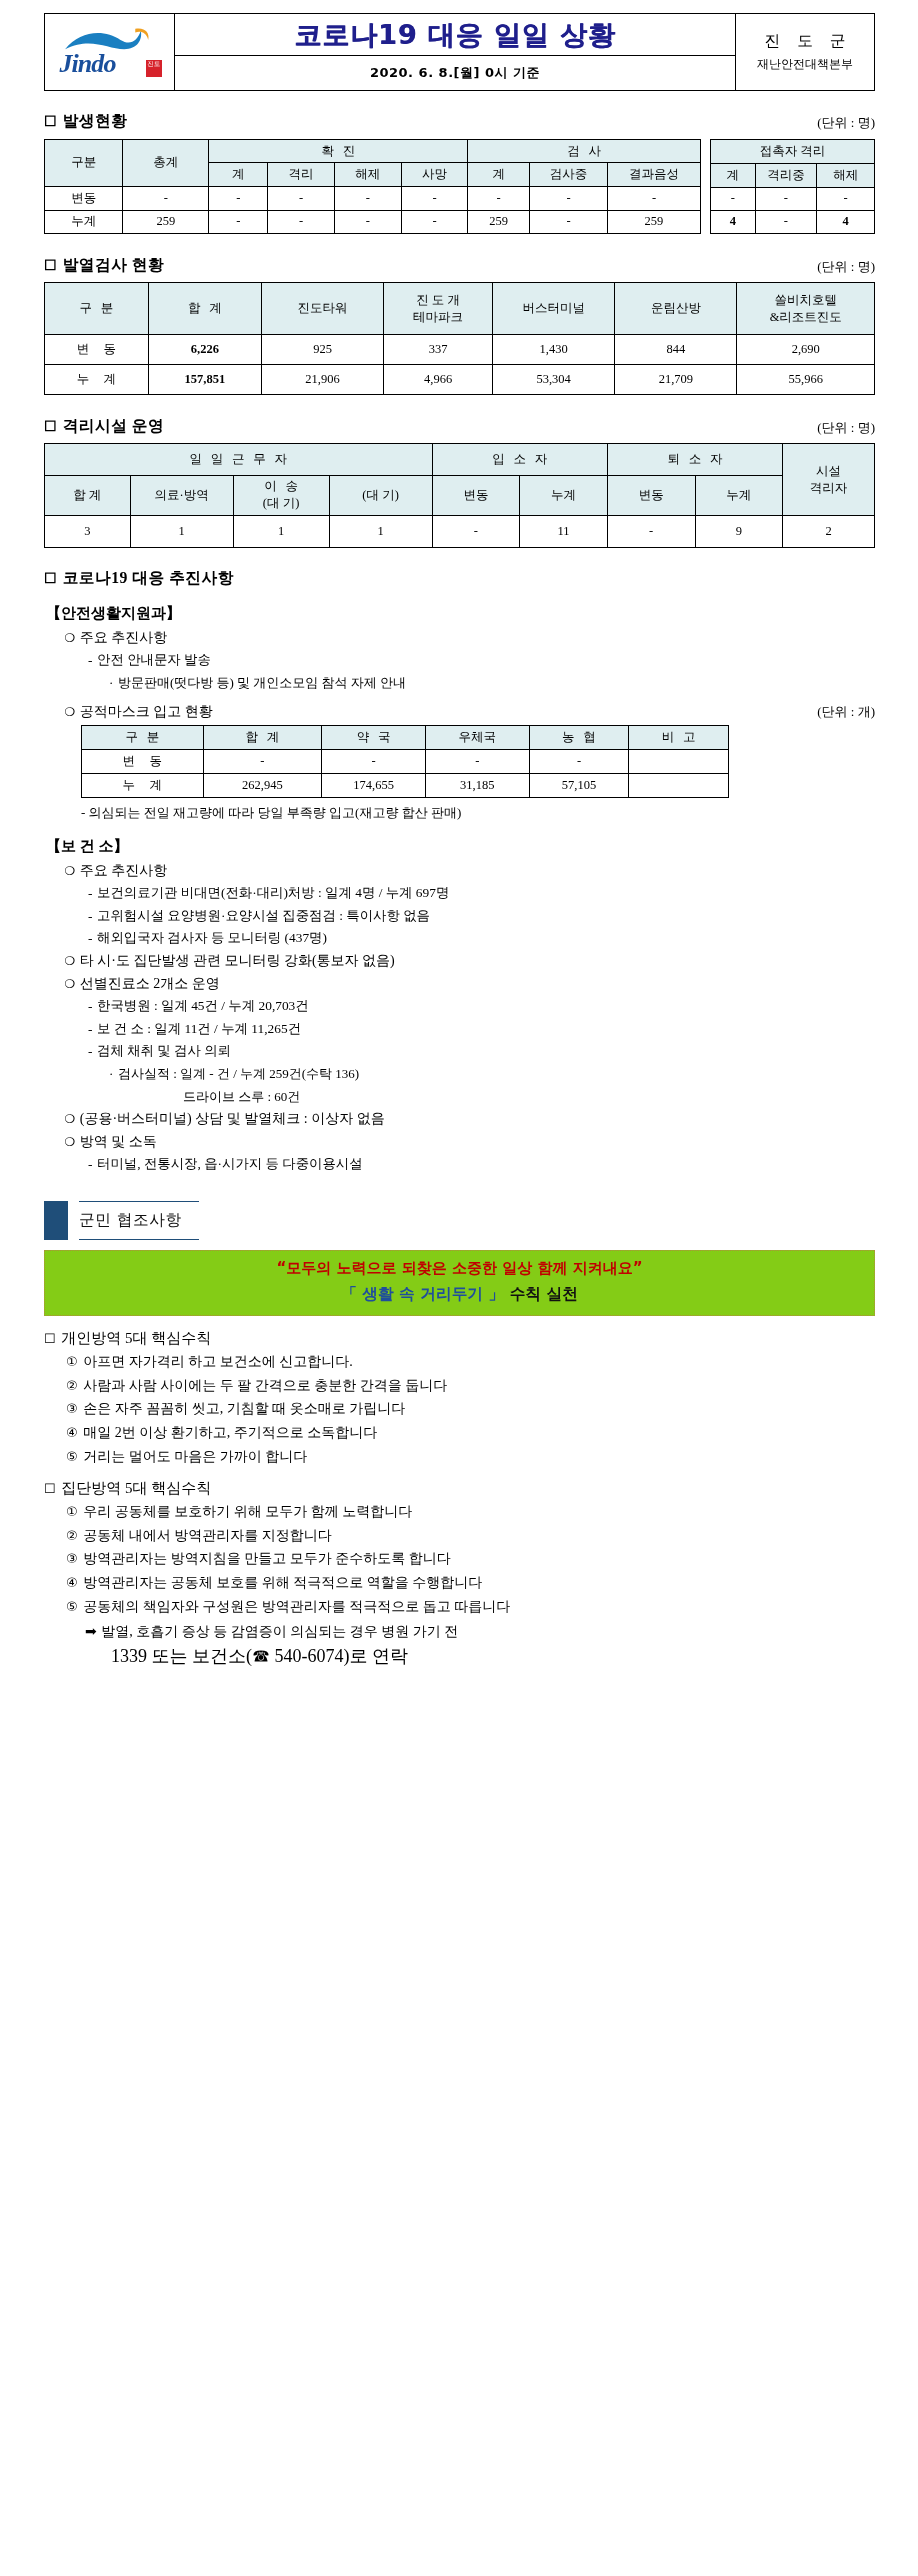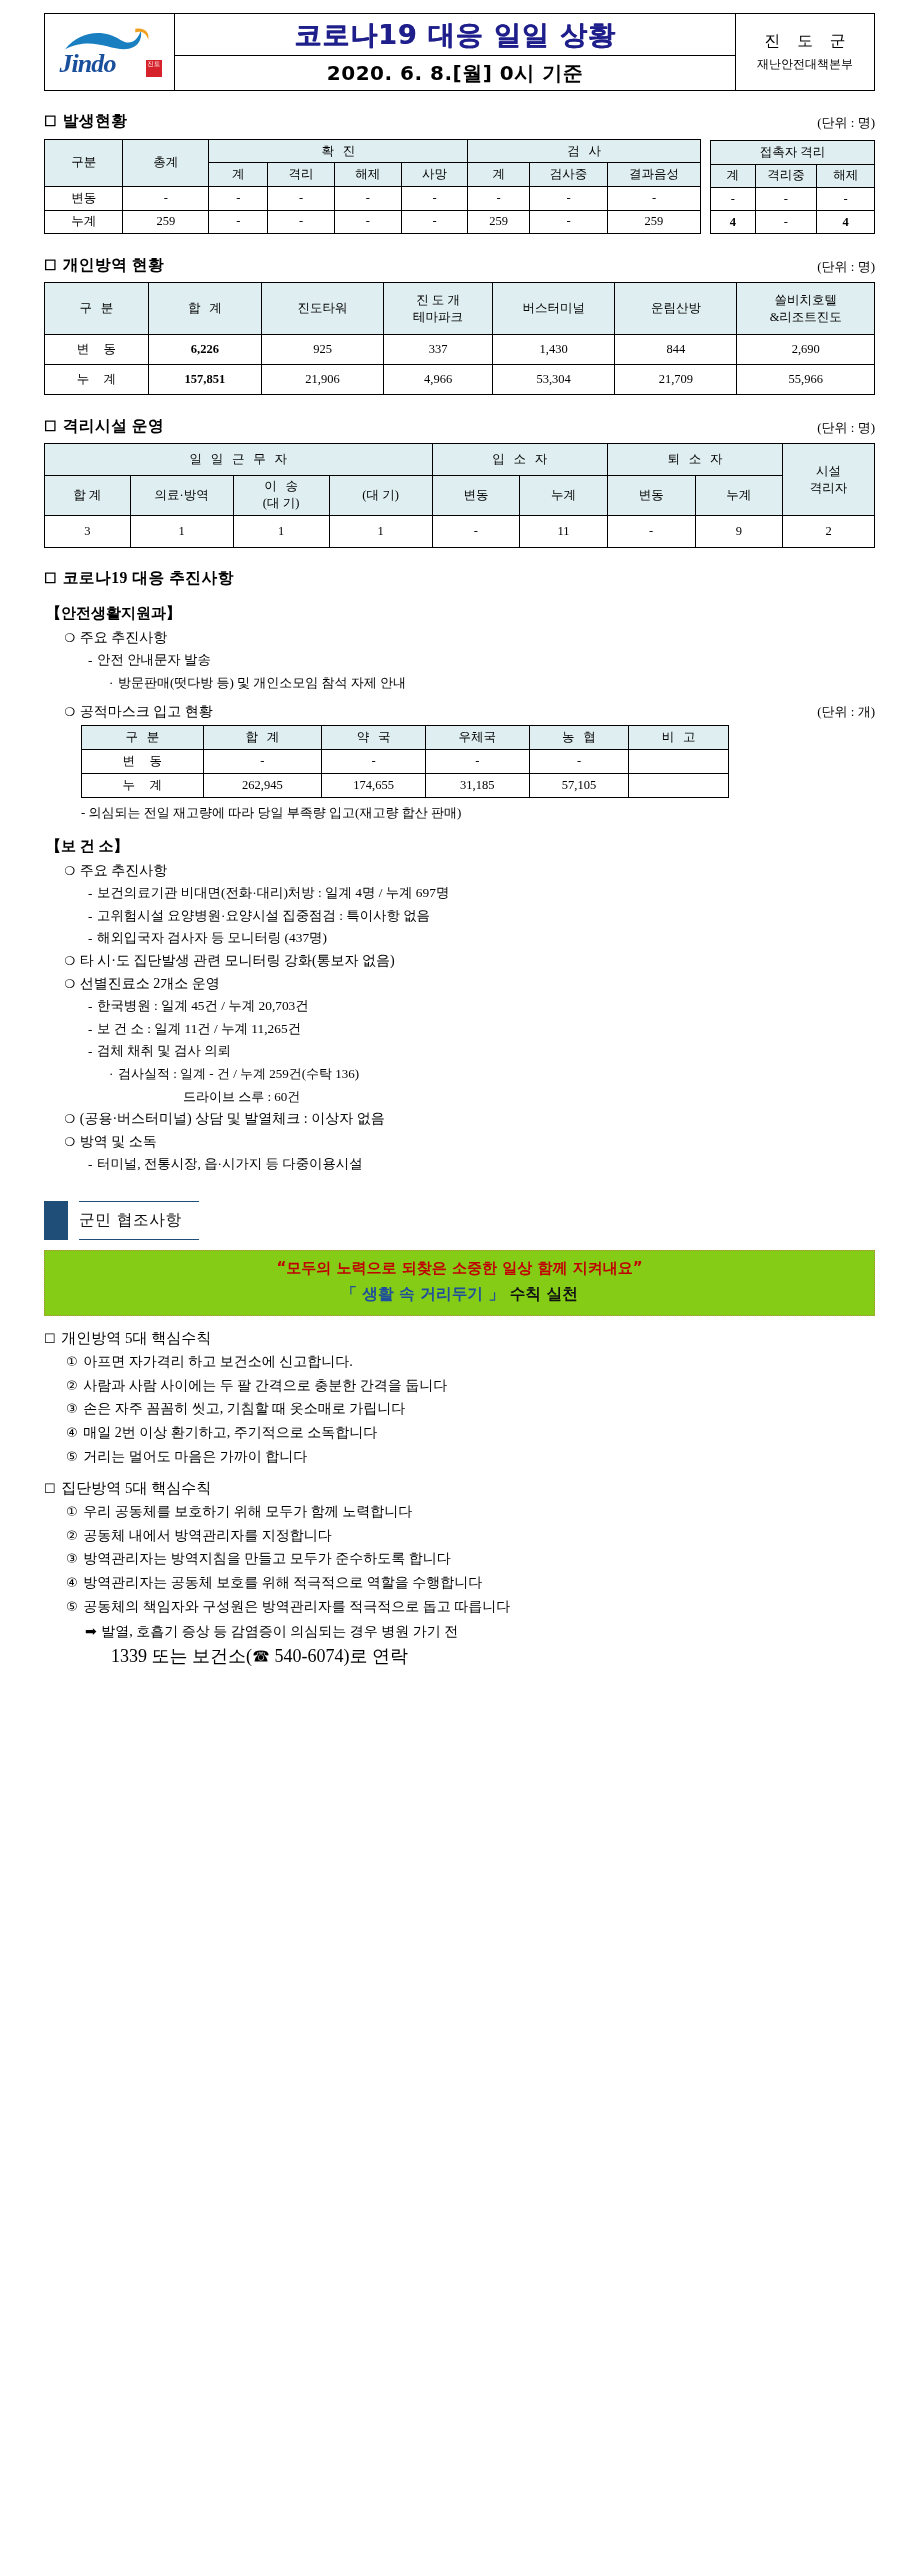--- a/index.html
+++ b/index.html
@@ -51,21 +51,21 @@
     font-size: 27px;
     color: #1f1f8c;
     letter-spacing: 0.9px;
     text-shadow: 0.6px 0 0 #1f1f8c;
   }
   .hdr-date {
     flex: 0.9;
     display:flex; align-items:center; justify-content:center;
     font-family: "DejaVu Sans", sans-serif;
     font-weight: bold;
-    font-size: 20px;
+    font-size: 13px;
     letter-spacing: 0.5px;
     color:#000;
   }
   .hdr-right {
     width: 139px;
     border-left: 1.4px solid #000;
     display:flex; flex-direction:column; align-items:center; justify-content:center;
     padding: 1.9px 3.7px;
   }
   .hdr-org { font-size: 15.7px; letter-spacing: 6.5px; text-indent:6.5px; margin-bottom:3.7px; }
@@ -87,21 +87,21 @@
     text-align: center;
     vertical-align: middle;
     font-weight: normal;
     padding: 2.8px 1.9px;
   }
   .th-fill { background: #dfeef0; }
   .tbl-outer { border: 1.5px solid #000; }
   .t-occ { width: 100%; }
   .t-occ td, .t-occ th { height: 23px; }
 
-  .occ-wrap { display:flex; gap: 9.3px; align-items: flex-end; }
+  .occ-wrap { display:flex; gap: 9.3px; align-items: center; }
   .occ-left { flex: 1 1 auto; }
   .occ-right { flex: 0 0 165px; }
 
   .t-fever { width:100%; }
   .t-fever td, .t-fever th { height:30px; }
 
   .t-iso { width:100%; }
   .t-iso td, .t-iso th { height: 24px; }
 
   .t-mask { width: 100%; }
@@ -263,21 +263,21 @@
           <td>-</td>
           <td class="b">4</td>
         </tr>
       </tbody>
         </table>
     </div>
   </div>
 
   <div class="sec-head">
     <div class="sec-title">
-      <span class="box-mark">☐</span><span>개인방역 현황</span>
+      <span class="box-mark">☐</span><span>발열검사 현황</span>
     </div>
     <div class="sec-unit">(단위 : 명)</div>
   </div>
 
   <table class="t-fever tbl-outer">
     <tbody>
         <tr>
       <th class="th-fill sp3" style="width:102px;height:52px">구 분</th>
       <th class="th-fill sp3" style="width:111px">합 계</th>
       <th class="th-fill" style="width:120px">진도타워</th>

